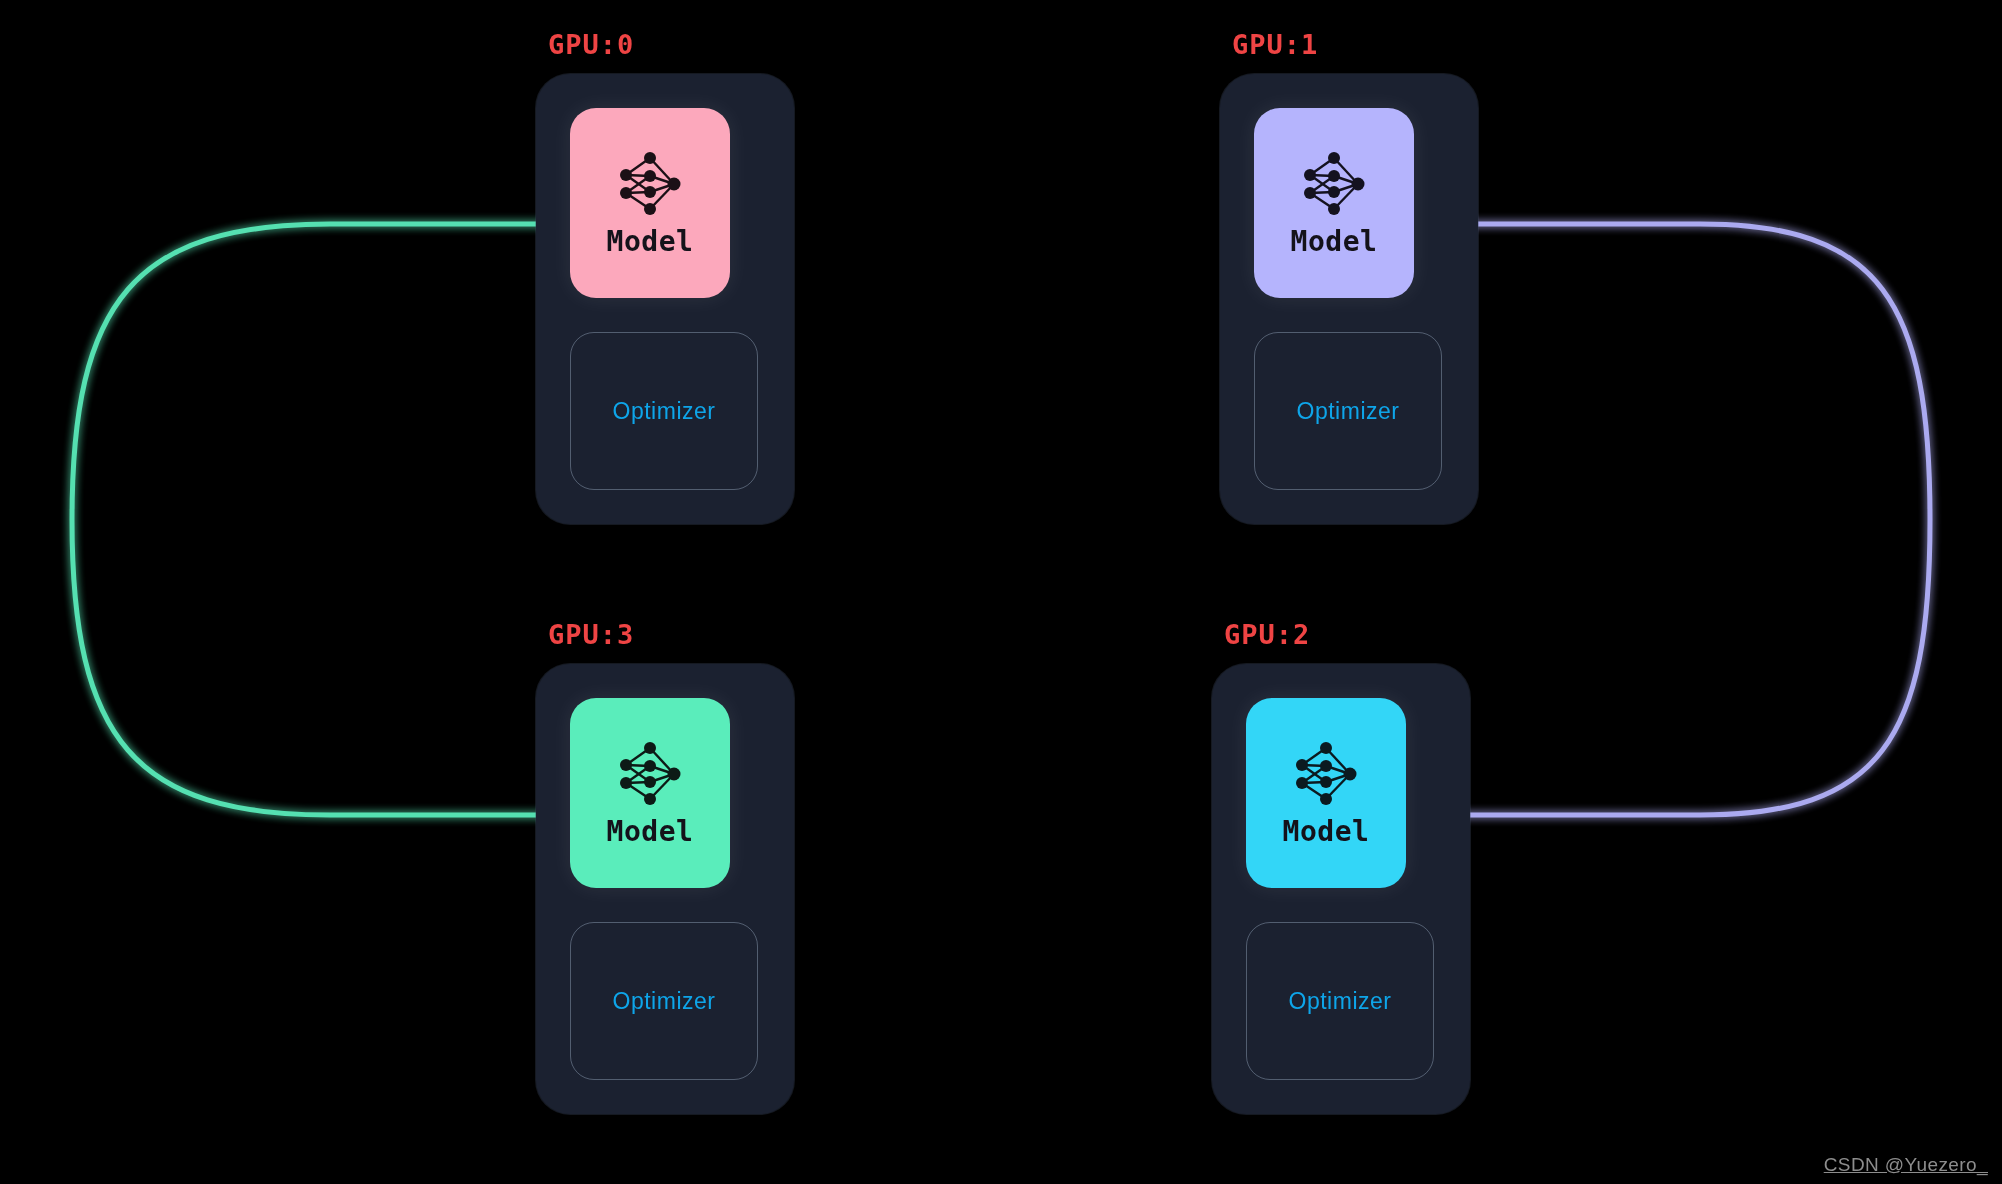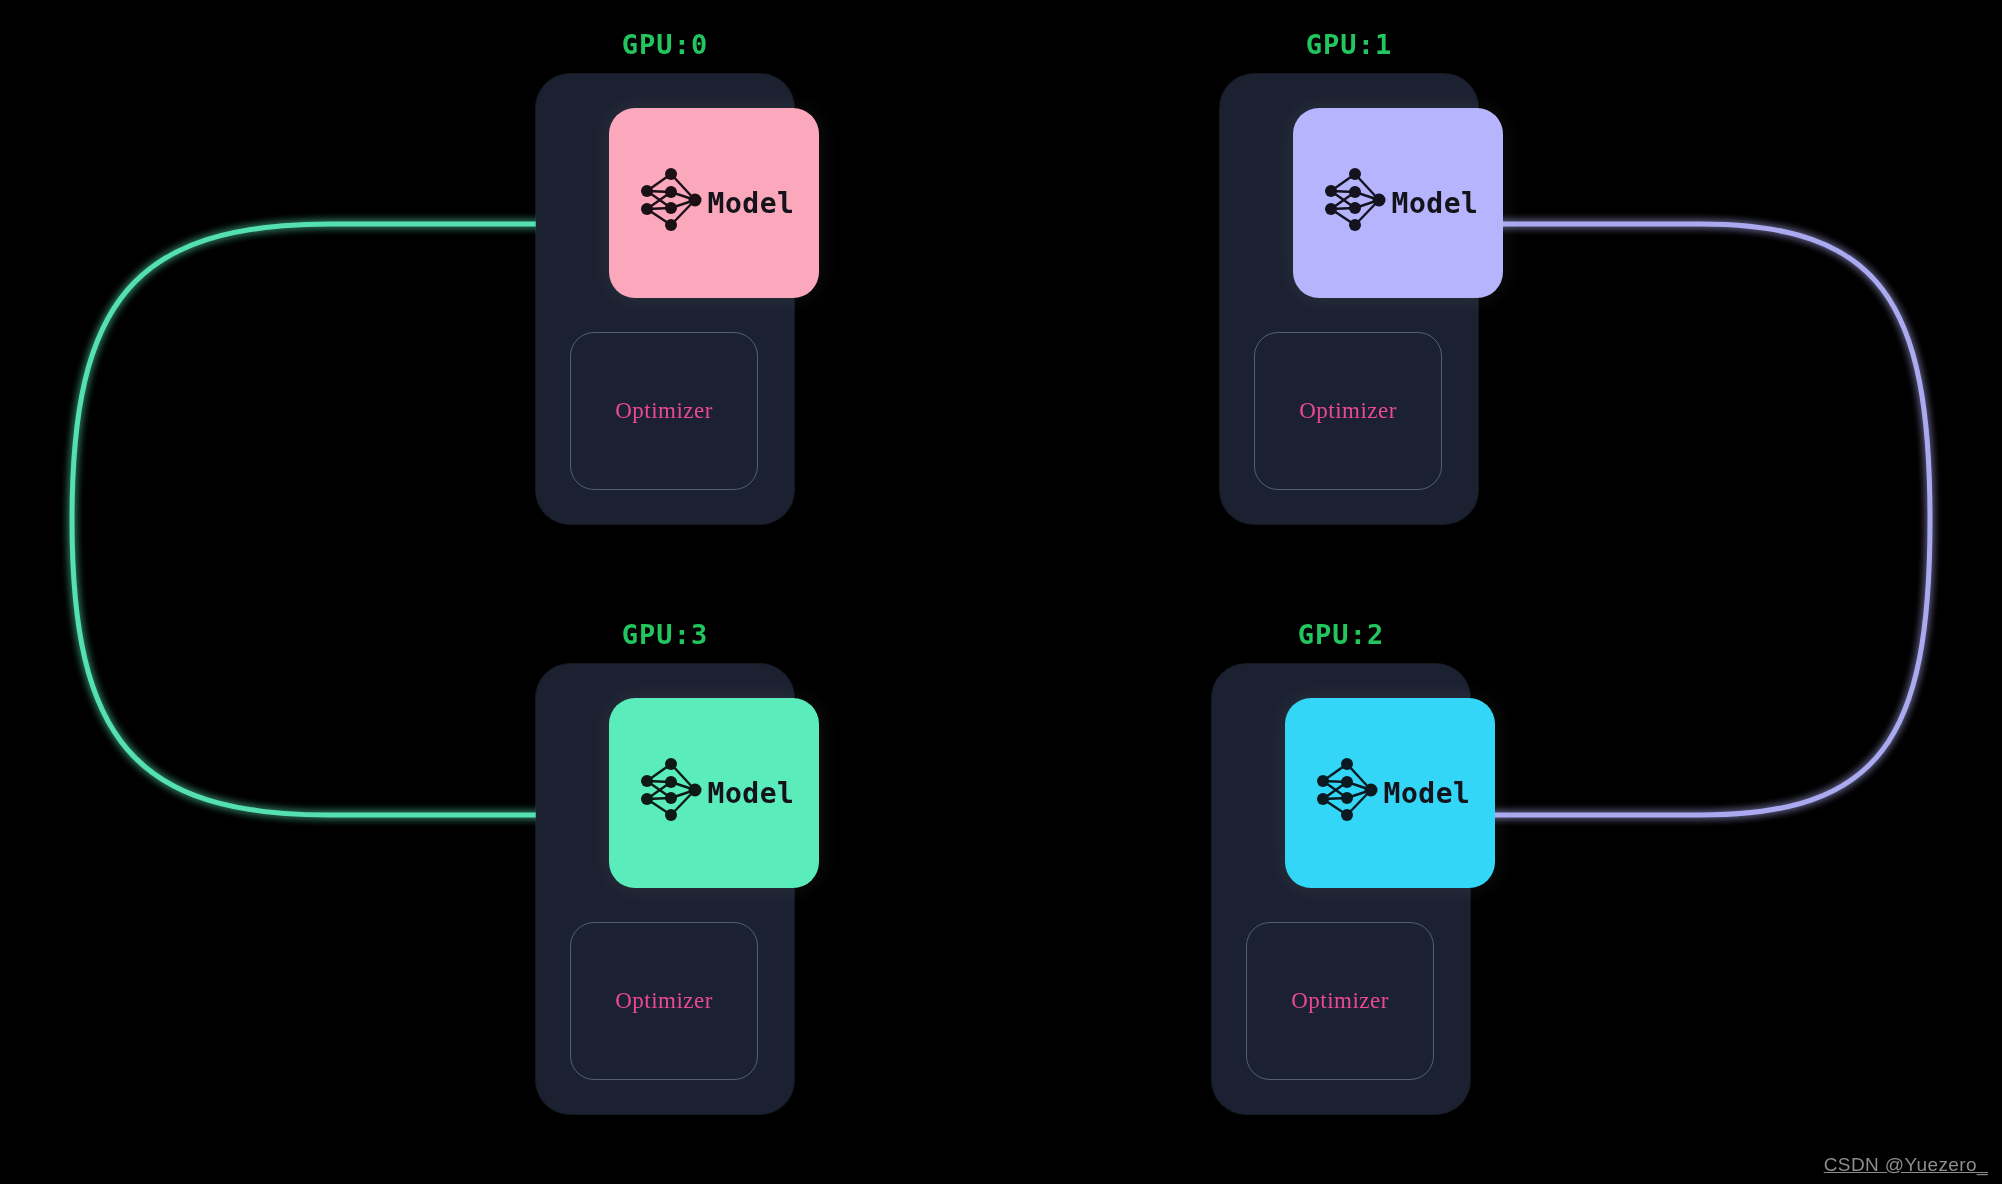--- a/index.html
+++ b/index.html
@@ -34,24 +34,24 @@
   }
 
   
   .gpu-group {
     position: absolute;
     z-index: 3;
   }
   .gpu-label {
     position: absolute;
     top: 0;
-    left: 0;
+    left: 12px;
     width: 258px;
-    text-align: center;
-    color: #22c55e;
+    text-align: left;
+    color: #ef4444;
     font-family: "DejaVu Sans Mono", "Liberation Mono", monospace;
     font-size: 27px;
     font-weight: bold;
     letter-spacing: 1px;
     line-height: 30px;
   }
   .gpu-panel {
     position: absolute;
     top: 44px;
     left: 0;
@@ -61,28 +61,28 @@
     box-shadow: 0 0 0 1px rgba(60,72,94,0.35);
   }
   .gpu-panel.tall { height: 450px; }
   .gpu-panel.tall-bottom { height: 450px; }
 
   
   .model-card {
     position: absolute;
     left: 34px;
     top: 34px;
-    width: 210px;
+    width: 160px;
     height: 190px;
     border-radius: 26px;
     display: flex;
+    flex-direction: column;
     align-items: center;
     justify-content: center;
     box-shadow: 0 0 22px rgba(255,255,255,0.08);
-    margin-left: 39px;
   }
   .model-icon {
     display: block;
     margin-bottom: 6px;
   }
   .model-label {
     font-family: "DejaVu Sans Mono", "Liberation Mono", monospace;
     font-size: 28px;
     font-weight: bold;
     color: #14121a;
@@ -97,23 +97,23 @@
     width: 188px;
     height: 158px;
     border: 1.6px solid rgba(150,168,190,0.45);
     border-radius: 24px;
     display: flex;
     align-items: center;
     justify-content: center;
     box-sizing: border-box;
   }
   .optimizer-label {
-    font-family: Liberation Serif, serif;
+    font-family: Liberation Sans, sans-serif;
     font-size: 23px;
-    color: #ec4899;
+    color: #0ea5e9;
     letter-spacing: 0.5px;
   }
 
   
   #watermark {
     position: absolute;
     right: 14px;
     bottom: 8px;
     z-index: 5;
     color: #8d8d8d;

